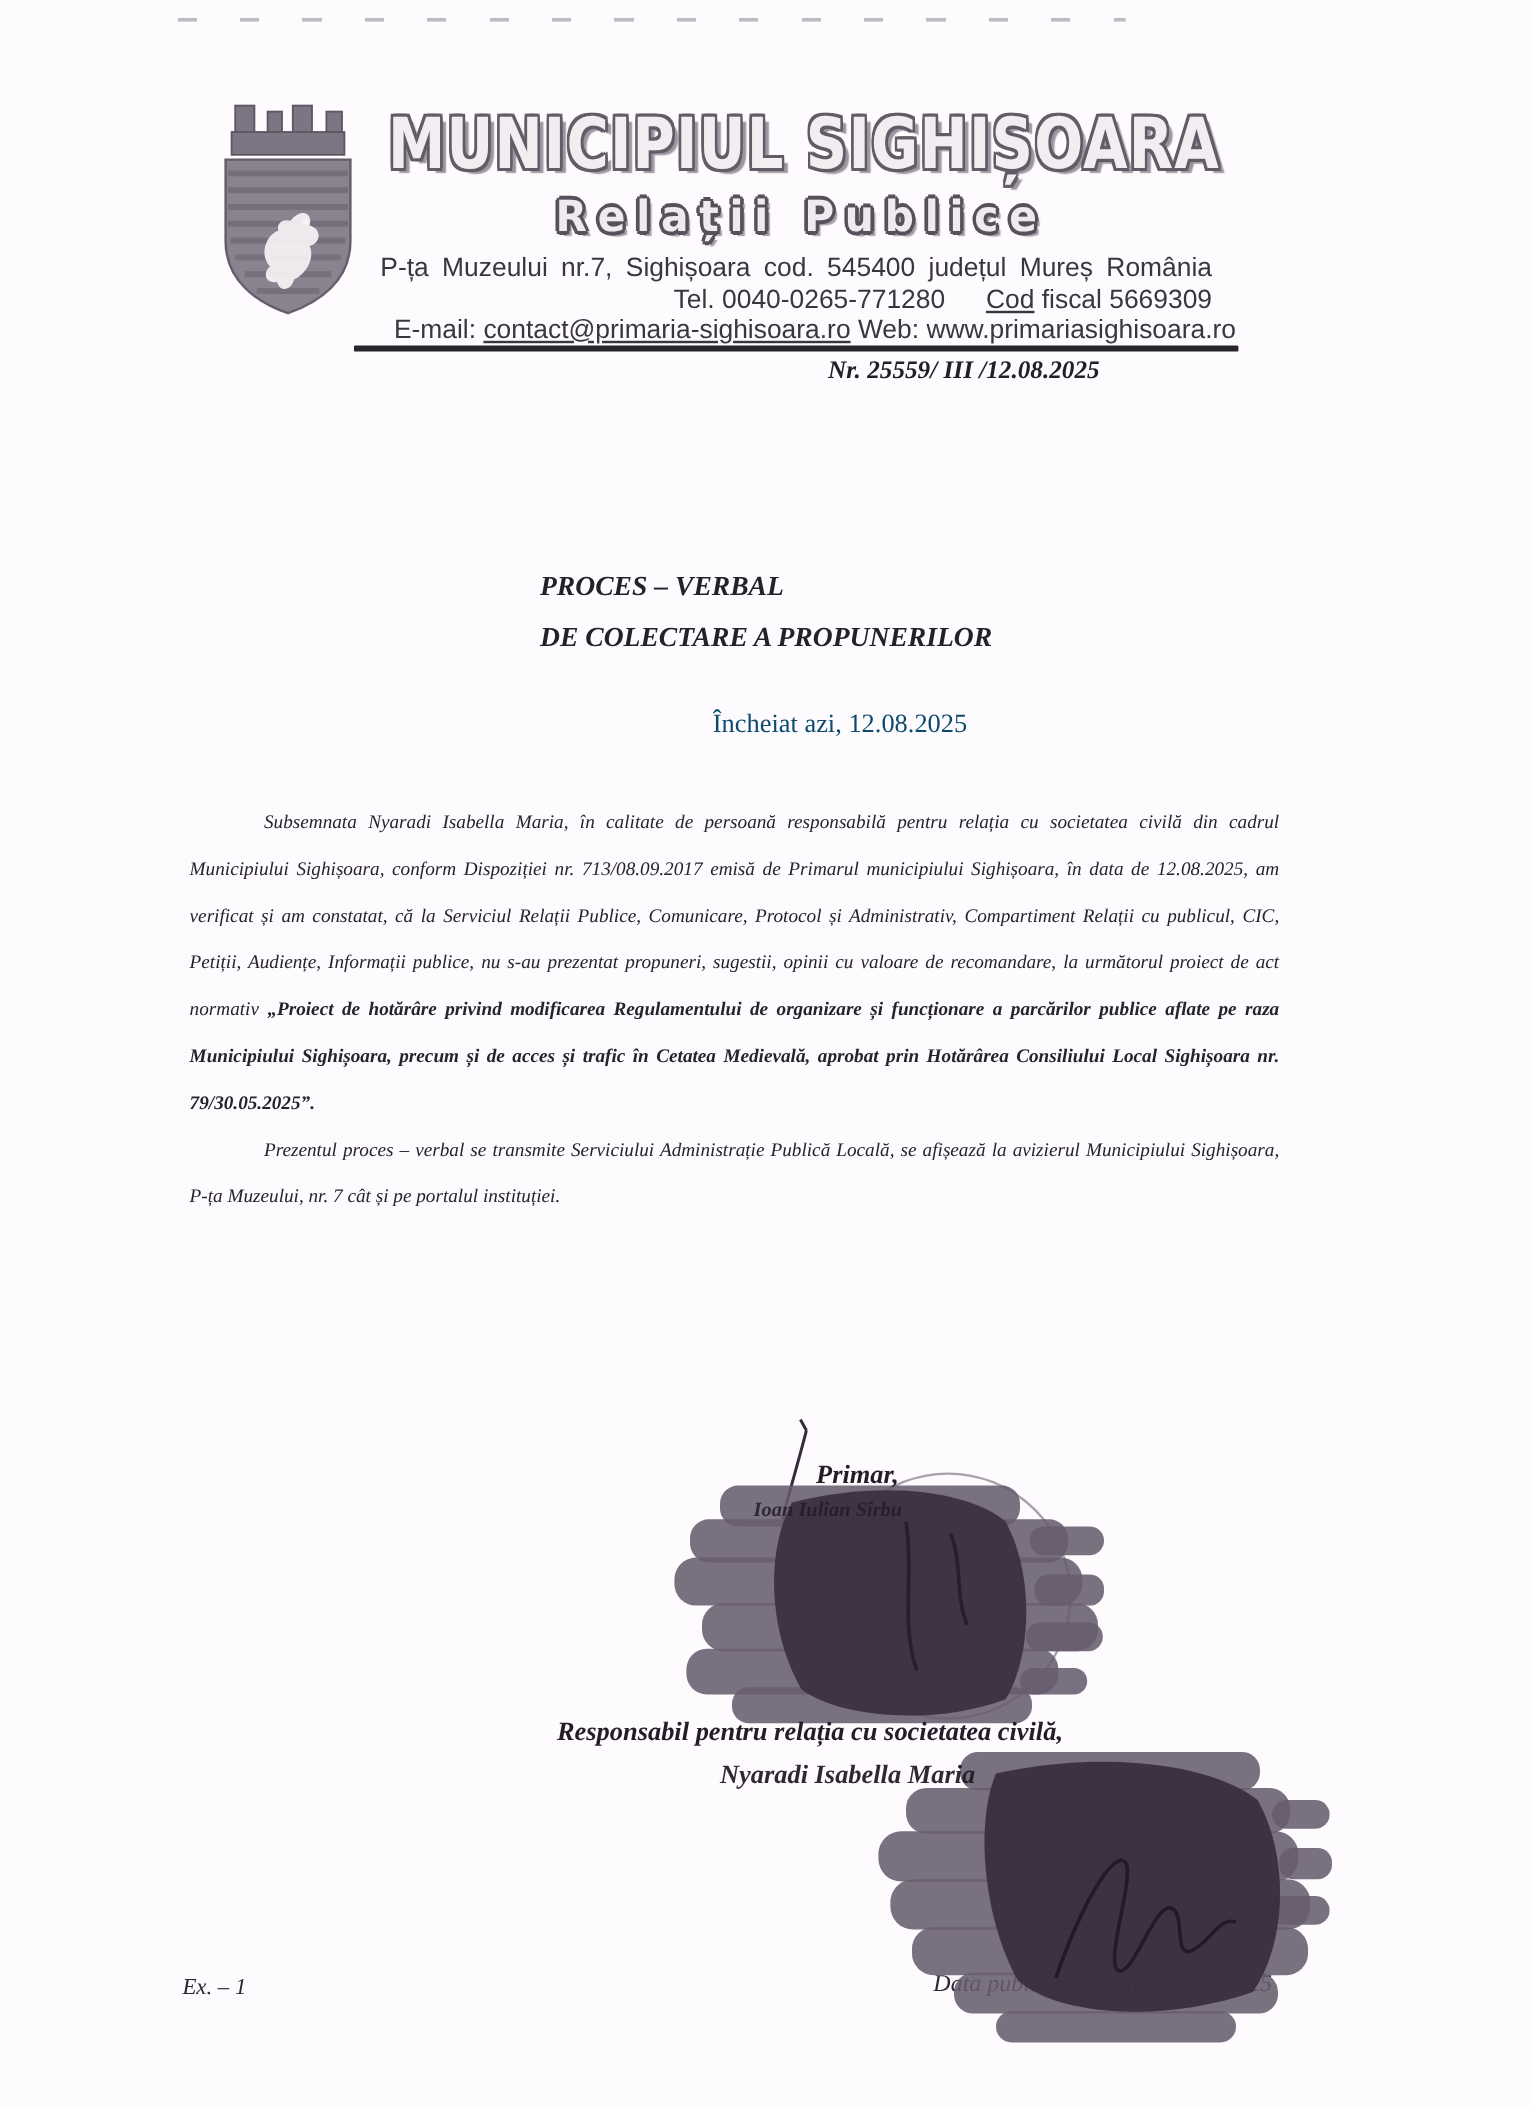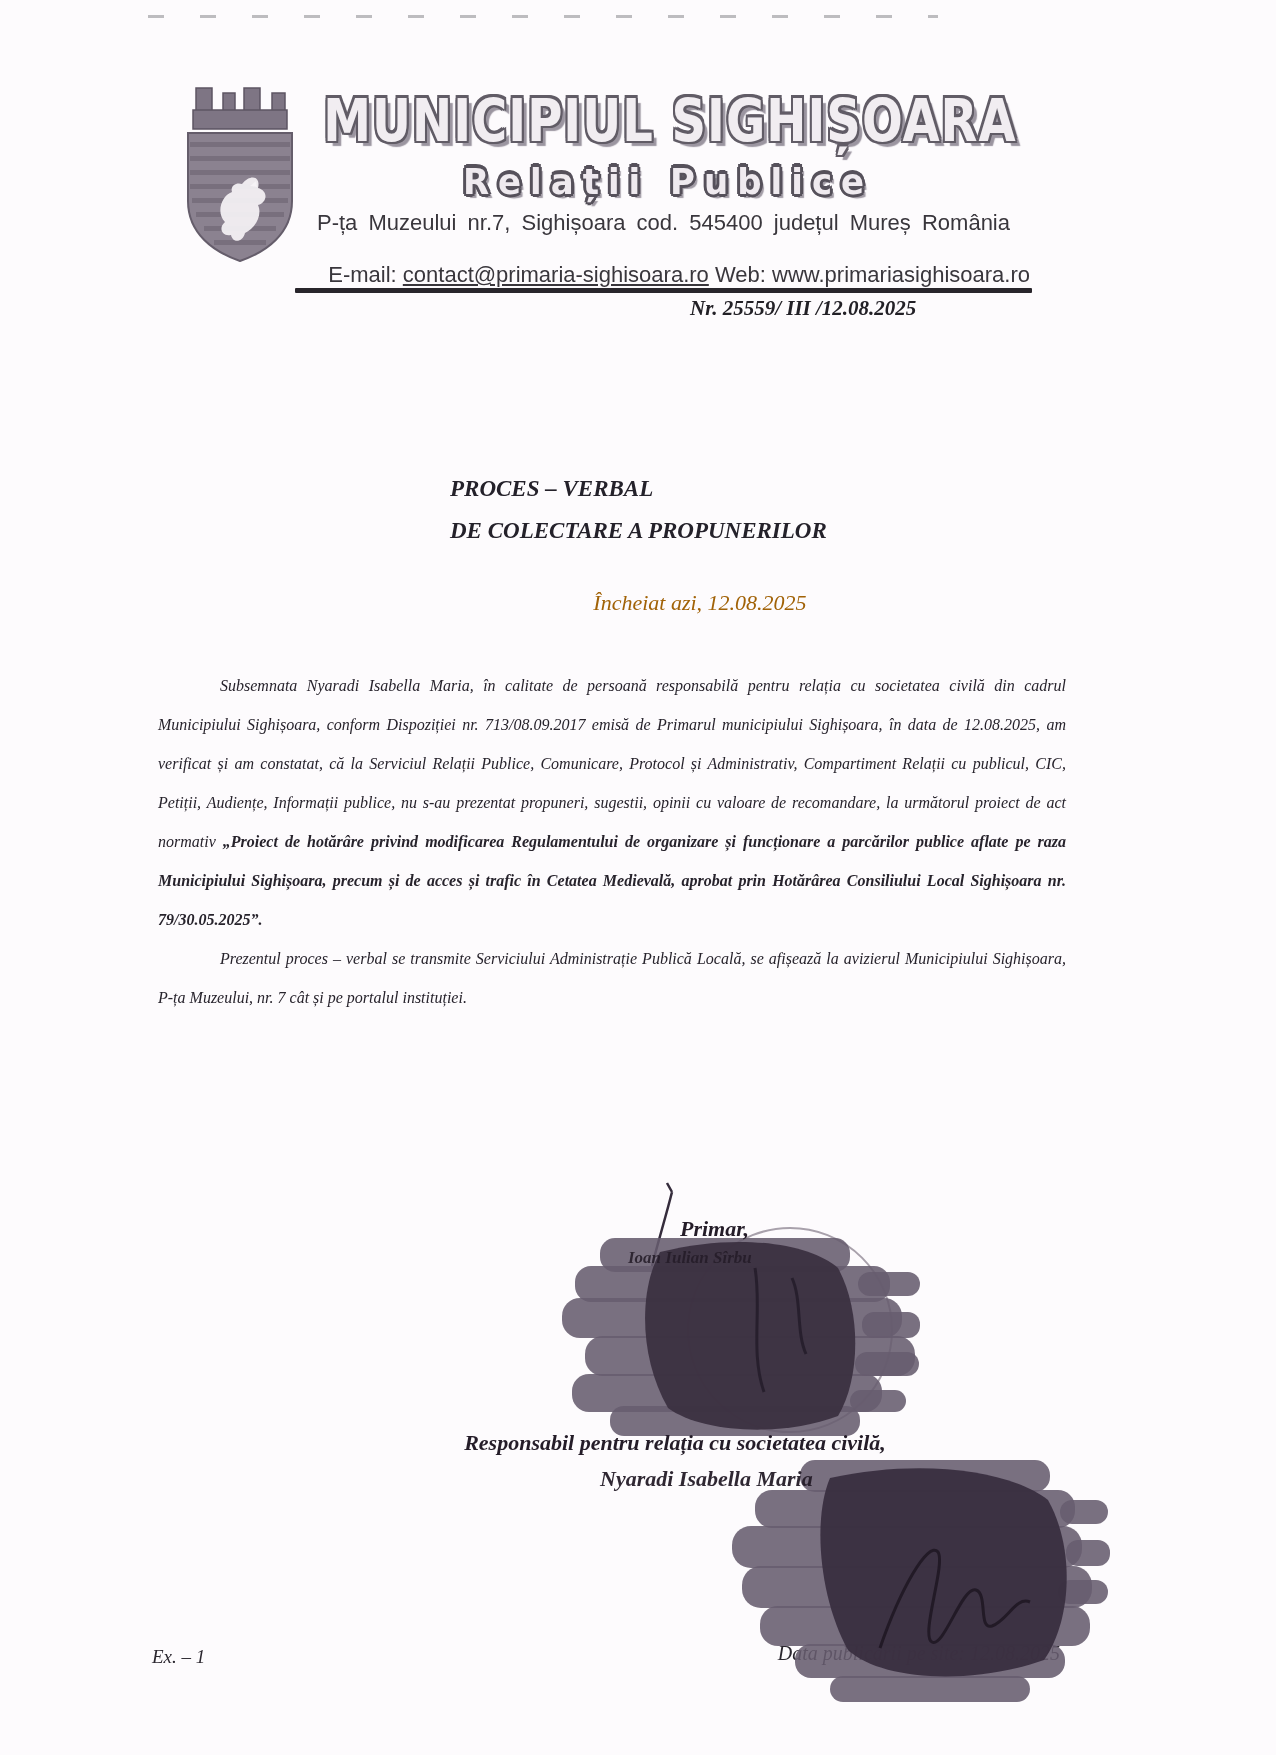--- a/index.html
+++ b/index.html
@@ -42,21 +42,21 @@
   .gapw{display:inline-block;width:34px;}
   .rule{left:295px;top:288px;width:737px;height:5px;background:#28252b;border-radius:1px;}
   .regnr{
     left:690px;top:296px;width:345px;
     font-weight:bold;font-style:italic;font-size:21px;color:#222026;white-space:nowrap;
   }
   
   .doc-title{left:450px;top:468px;width:460px;text-align:left;
     font-weight:bold;font-style:italic;font-size:23px;line-height:42px;color:#24212a;}
   .dateline{left:500px;top:590px;width:400px;text-align:center;
-    font-style:italic;font-size:22px;color:#a16207;}
+    font-size:22px;color:#0c4a6e;}
   
   .body-text{left:158px;top:666px;width:908px;}
   .body-text p{
     margin:0;text-indent:62px;text-align:justify;
     font-style:italic;font-size:16px;line-height:39px;color:#27232c;
   }
   .body-text strong{font-weight:bold;}
   
   .sig{font-weight:bold;font-style:italic;color:#241c28;white-space:nowrap;z-index:3;}
   .sig-primar{left:680px;top:1216px;font-size:22px;}
@@ -103,20 +103,23 @@
       <path d="M62,104 c9,-11 19,-7 16,4 c11,3 9,15 0,17 c5,11 -4,24 -13,28 c-2,9 -12,11 -14,2 c-9,2 -13,-7 -6,-13 c-9,-9 -4,-26 7,-30 c-2,-6 4,-10 10,-8 z" fill="#f6f3f6" opacity="0.92"></path>
       <path d="M70,106 l6,-5 l1,6 z" fill="#f6f3f6" opacity="0.92"></path>
     </svg>
   </div>
 
   <div class="logotype">MUNICIPIUL SIGHIȘOARA</div>
   <div class="depttype">Relații Publice</div>
 
   <div class="abs hline addr">P-ța Muzeului nr.7, Sighișoara cod. 545400 județul Mureș România</div>
 
+  <div class="abs hline tel">
+    <span>Tel. 0040-0265-771280</span><span class="gapw"></span><span class="u">Cod</span><span> fiscal 5669309</span>
+  </div>
 
   <div class="abs hline mail">
     <span>E-mail: </span><span class="u">contact@primaria-sighisoara.ro</span><span> Web: </span><span>www.primariasighisoara.ro</span>
   </div>
 
   <div class="abs rule"></div>
 
   <div class="abs regnr">Nr. 25559/ III /12.08.2025</div>
 
   <div class="abs doc-title">

